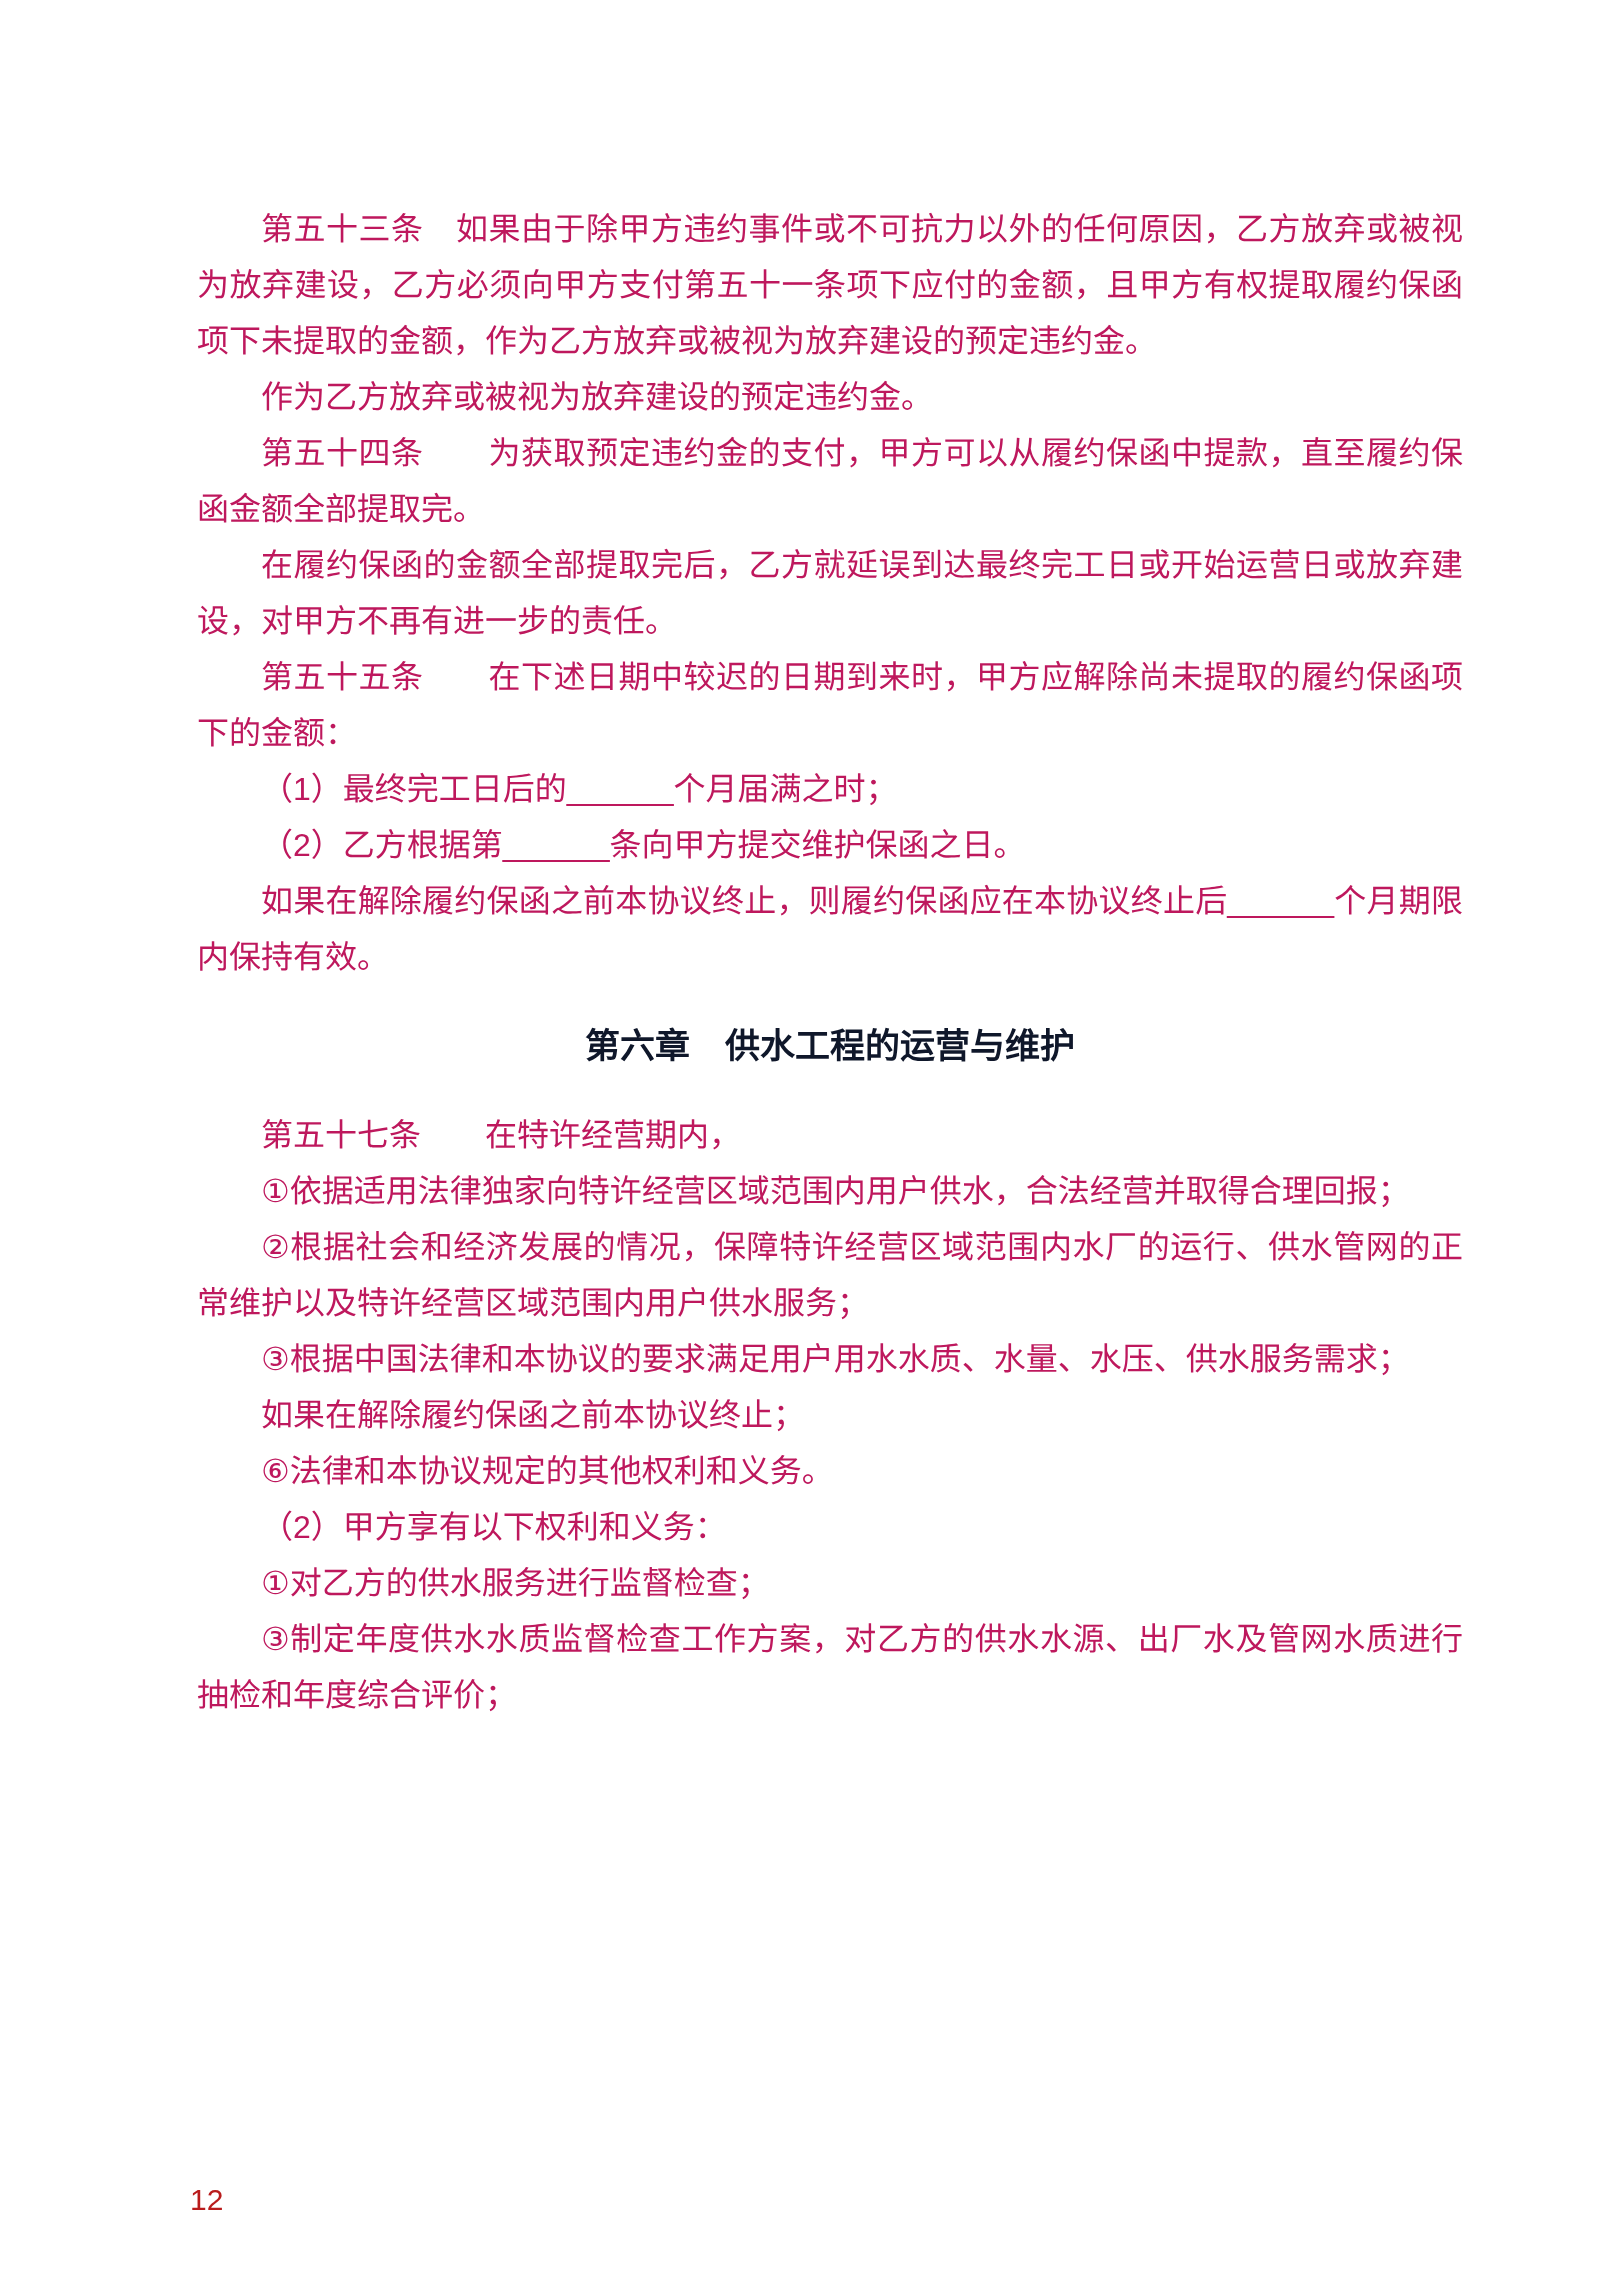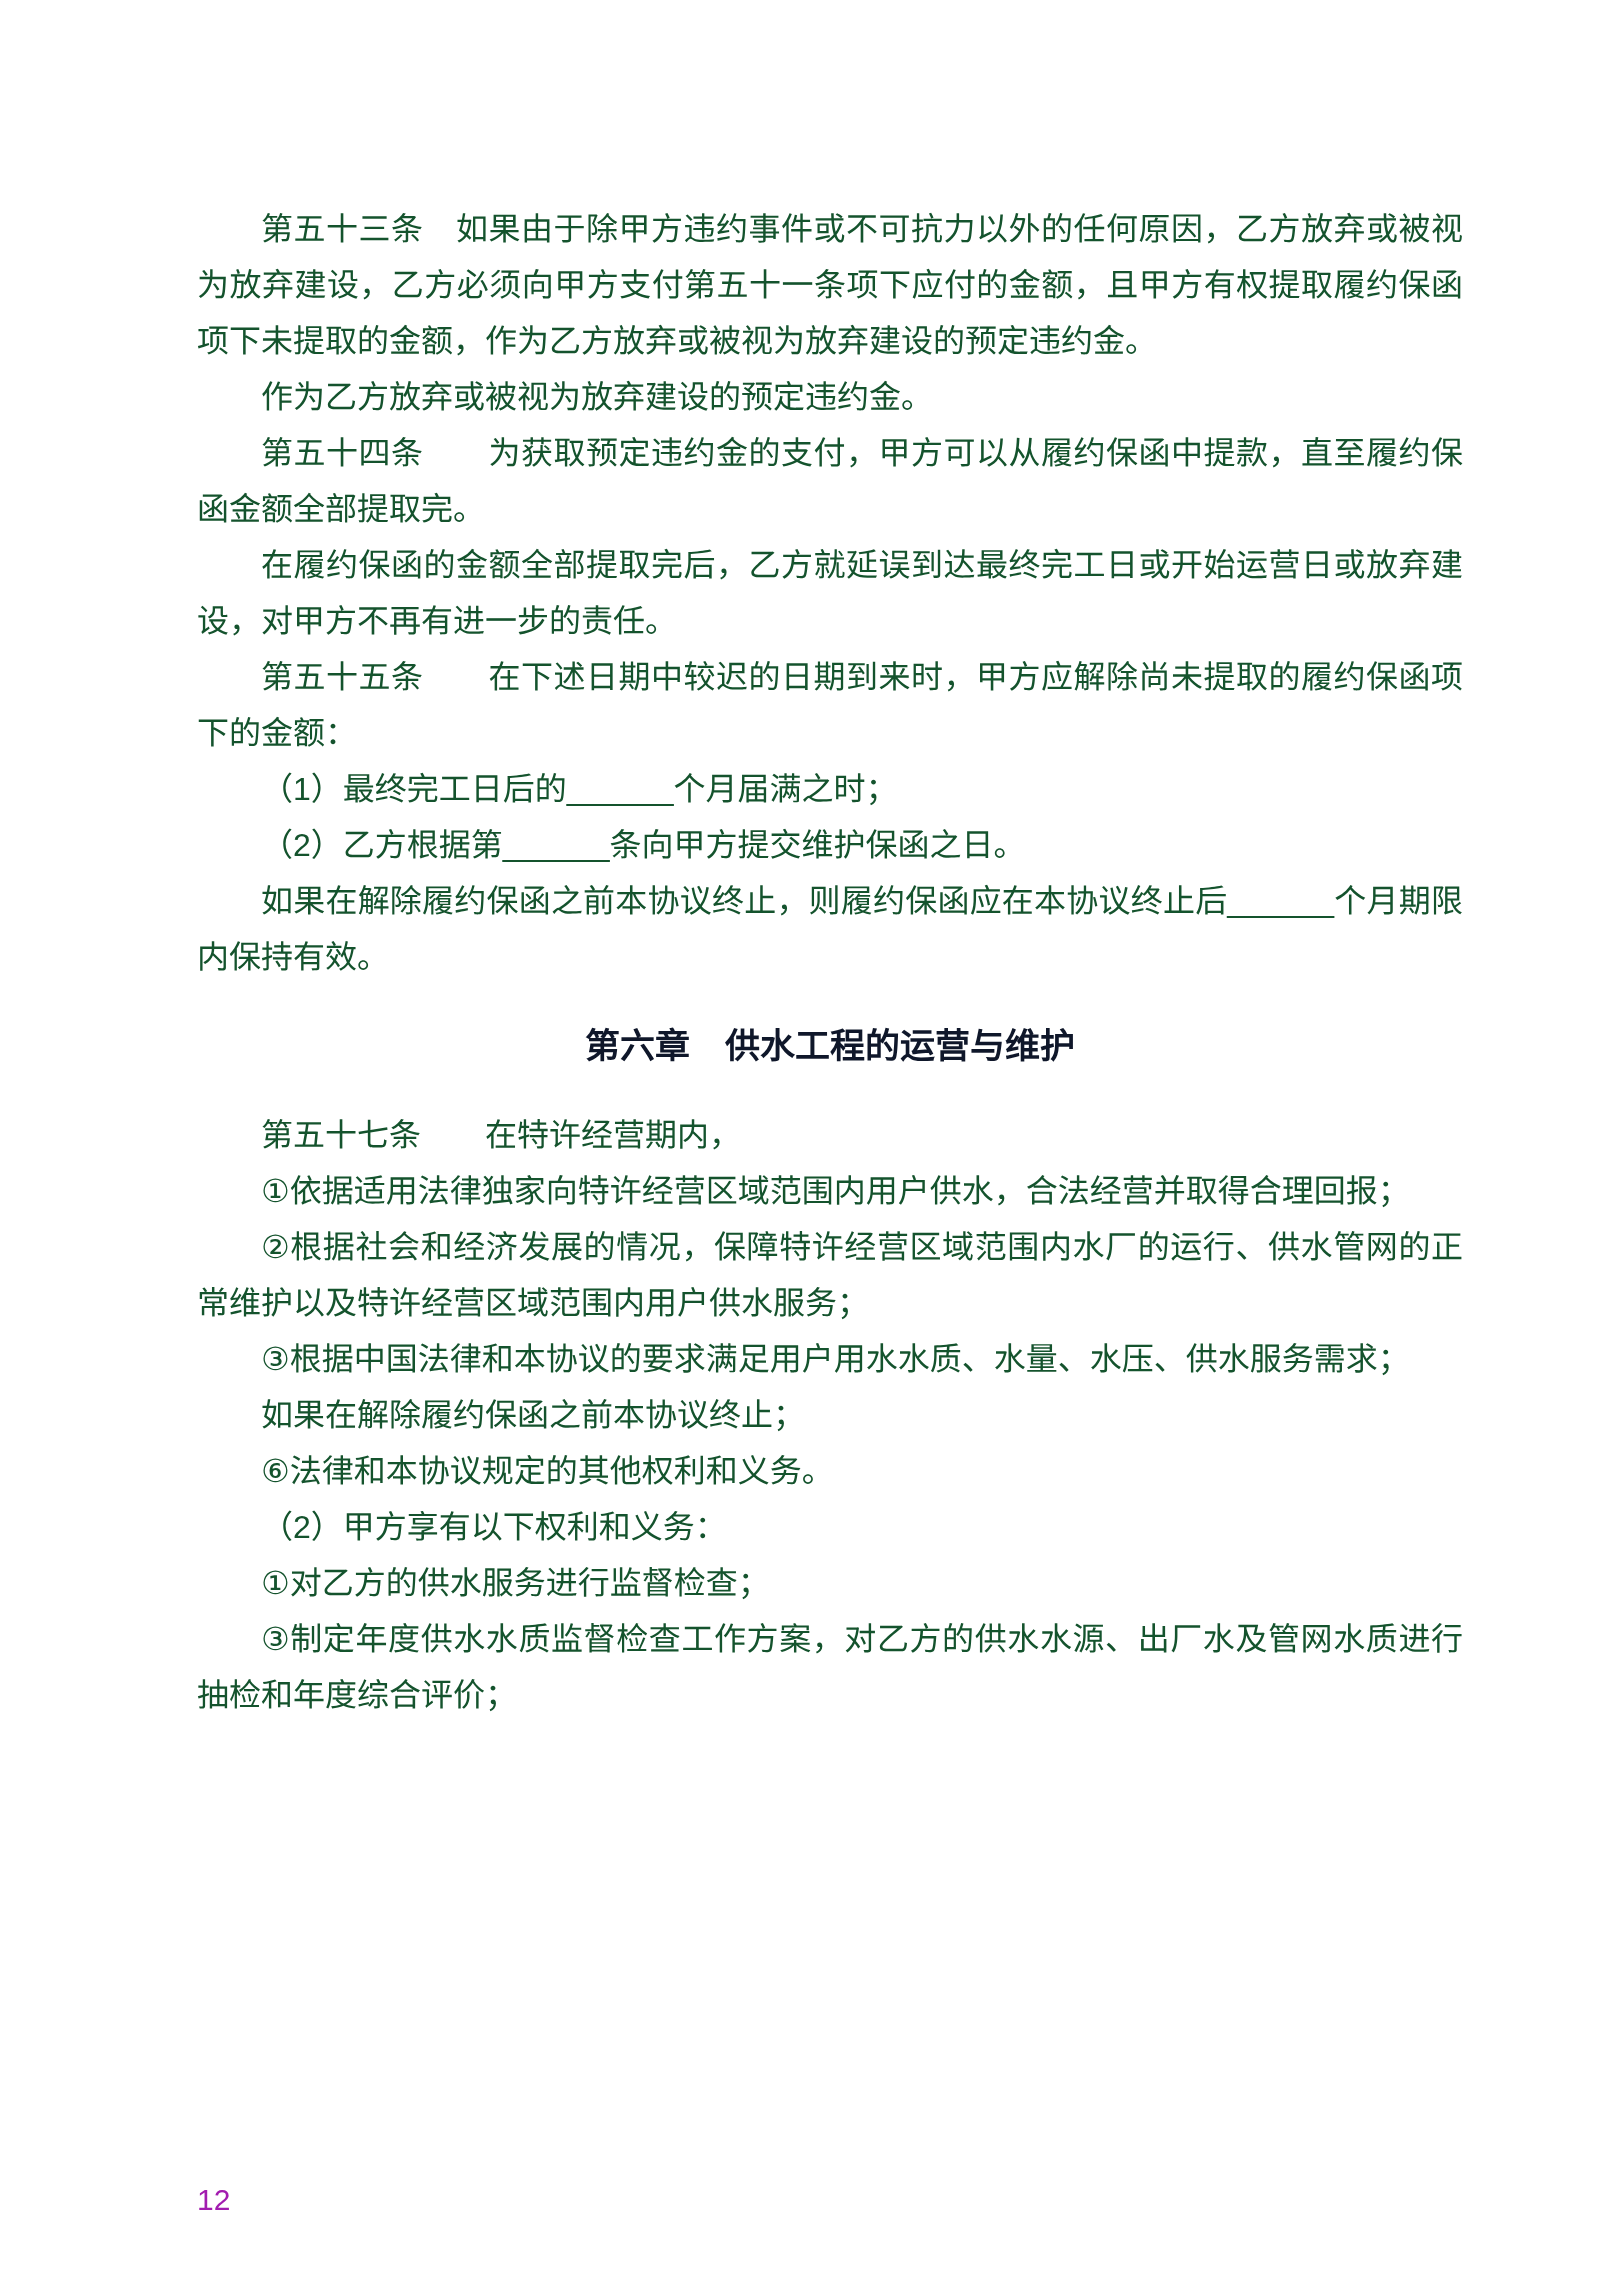--- a/index.html
+++ b/index.html
@@ -22,39 +22,39 @@
     left: 197px;
     top: 201px;
     width: 1266px;
   }
   .para {
     margin: 0;
     font-size: 32px;
     line-height: 56px;
     text-align: justify;
     text-indent: 2em;
-    color: #14532d;
+    color: #be185d;
     word-break: break-all;
   }
   .chapter {
     margin: 33px 0 33px 0;
     font-size: 35px;
     line-height: 56px;
     font-weight: 700;
     text-align: center;
     text-indent: 0;
     color: #0f172a;
   }
   .page-number {
     position: absolute;
-    left: 197px;
+    left: 190px;
     top: 2182px;
     font-size: 30px;
     line-height: 36px;
-    color: #a21caf;
+    color: #b91c1c;
   }
 </style>
 </head>
 <body>
 
 <div class="page">
   <div class="content">
 
     <p class="para">第五十三条　如果由于除甲方违约事件或不可抗力以外的任何原因，乙方放弃或被视为放弃建设，乙方必须向甲方支付第五十一条项下应付的金额，且甲方有权提取履约保函项下未提取的金额，作为乙方放弃或被视为放弃建设的预定违约金。</p>
     <p class="para">作为乙方放弃或被视为放弃建设的预定违约金。</p>

